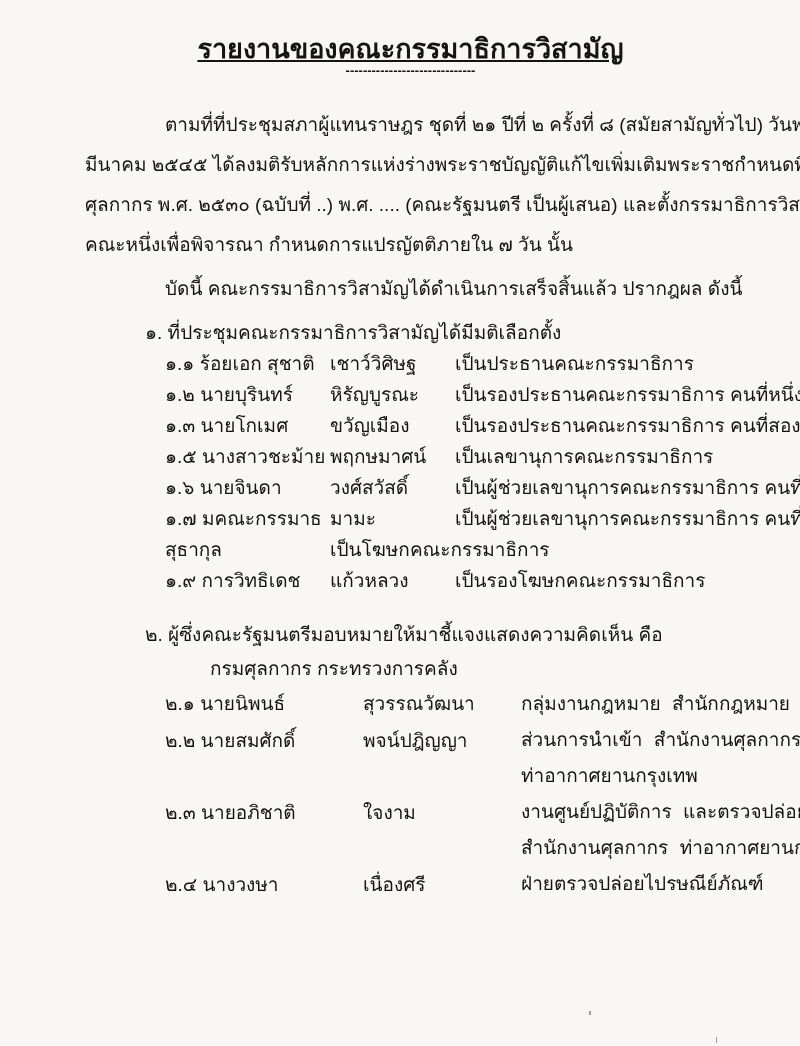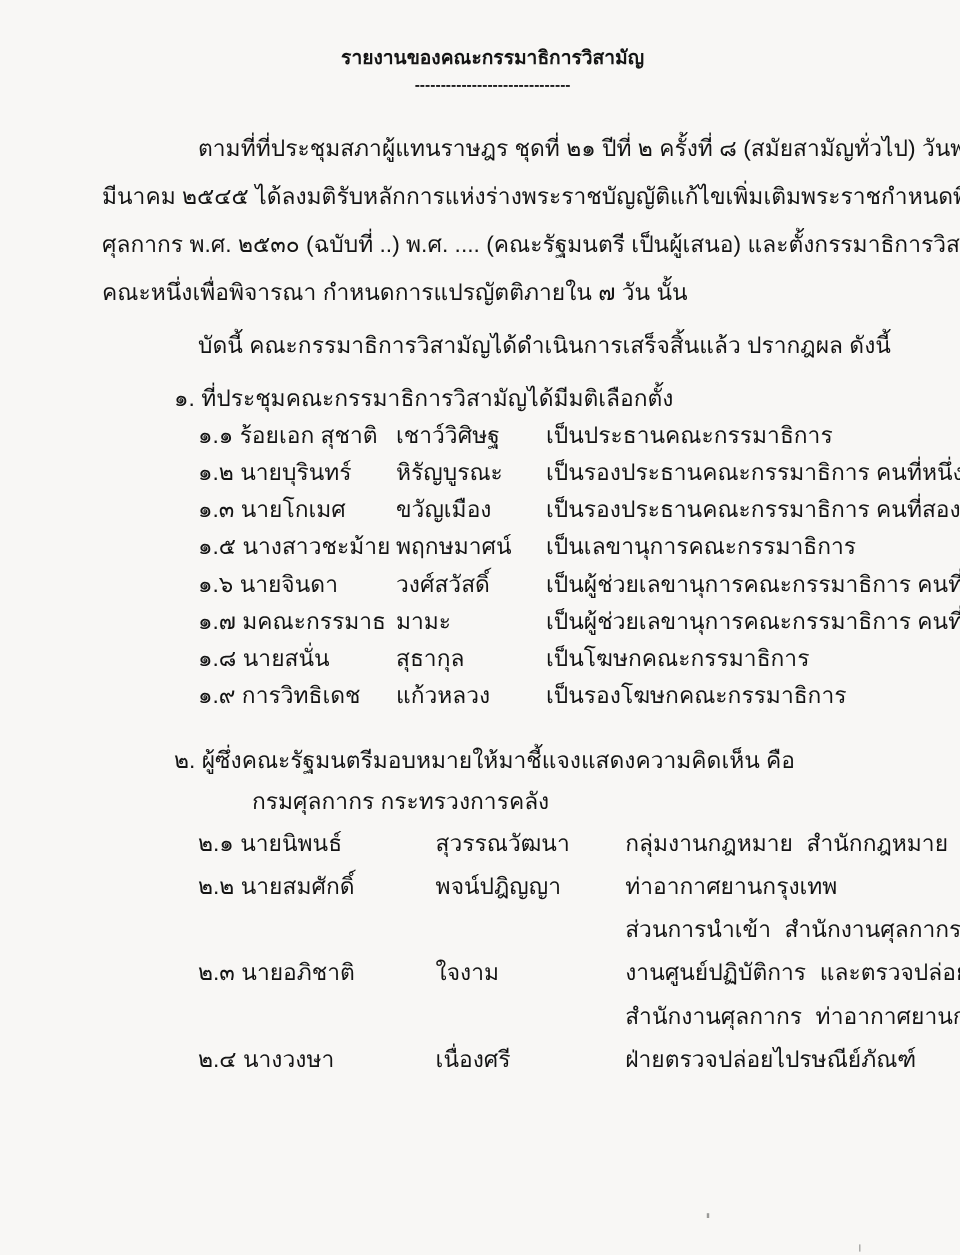--- a/index.html
+++ b/index.html
@@ -15,22 +15,23 @@
     padding: 36px 64px 0 85px;
     overflow: hidden;
     background: #f8f7f5;
     color: #141414;
     font-family: "Liberation Sans", "DejaVu Sans", sans-serif;
     font-size: 19px;
   }
   .doc-title {
     text-align: center;
     font-weight: 700;
-    font-size: 16px;
+    font-size: 27px;
     line-height: 26px;
+    text-decoration: underline;
   }
   .doc-divider {
     text-align: center;
     font-weight: 700;
     font-size: 13px;
     line-height: 16px;
     letter-spacing: 0px;
     margin-top: 1px;
   }
   .intro {
@@ -134,21 +135,20 @@
         <span class="cell"><span>๑.๖</span> <span>นายจินดา</span></span>
         <span class="cell">วงศ์สวัสดิ์</span>
         <span class="cell">เป็นผู้ช่วยเลขานุการคณะกรรมาธิการ คนที่หนึ่ง</span>
       </div>
       <div class="m-row">
         <span class="cell"><span>๑.๗</span> <span>มคณะกรรมาธ</span></span>
         <span class="cell">มามะ</span>
         <span class="cell">เป็นผู้ช่วยเลขานุการคณะกรรมาธิการ คนที่สอง</span>
       </div>
       <div class="m-row">
-        <span class="cell"><span>๑.๘</span> <span>นายสนั่น</span></span>
         <span class="cell">สุธากุล</span>
         <span class="cell">เป็นโฆษกคณะกรรมาธิการ</span>
       </div>
       <div class="m-row">
         <span class="cell"><span>๑.๙</span> <span>การวิทธิเดช</span></span>
         <span class="cell">แก้วหลวง</span>
         <span class="cell">เป็นรองโฆษกคณะกรรมาธิการ</span>
       </div>
     </div>
   </div>
@@ -162,22 +162,22 @@
         <span class="cell"><span>๒.๑</span> <span>นายนิพนธ์</span></span>
         <span class="cell">สุวรรณวัฒนา</span>
         <span class="cell">
           <span class="desc-line">กลุ่มงานกฎหมาย สำนักกฎหมาย</span>
         </span>
       </div>
       <div class="s2-row">
         <span class="cell"><span>๒.๒</span> <span>นายสมศักดิ์</span></span>
         <span class="cell">พจน์ปฎิญญา</span>
         <span class="cell">
+          <div class="desc-line">ส่วนการนำเข้า สำนักงานศุลกากร</div>
           <div class="desc-line">ท่าอากาศยานกรุงเทพ</div>
-          <div class="desc-line">ส่วนการนำเข้า สำนักงานศุลกากร</div>
         </span>
       </div>
       <div class="s2-row">
         <span class="cell"><span>๒.๓</span> <span>นายอภิชาติ</span></span>
         <span class="cell">ใจงาม</span>
         <span class="cell">
           <div class="desc-line">งานศูนย์ปฏิบัติการ และตรวจปล่อยของเร่งด่วน</div>
           <div class="desc-line">สำนักงานศุลกากร ท่าอากาศยานกรุงเทพ</div>
         </span>
       </div>

